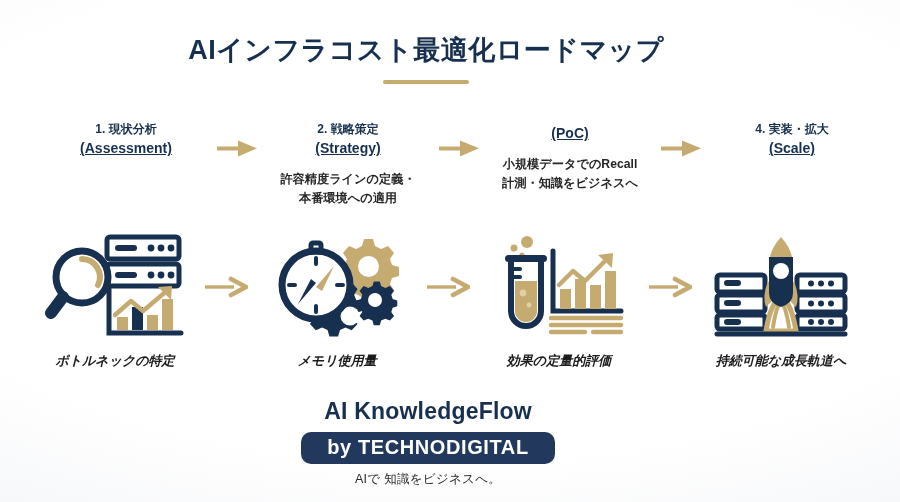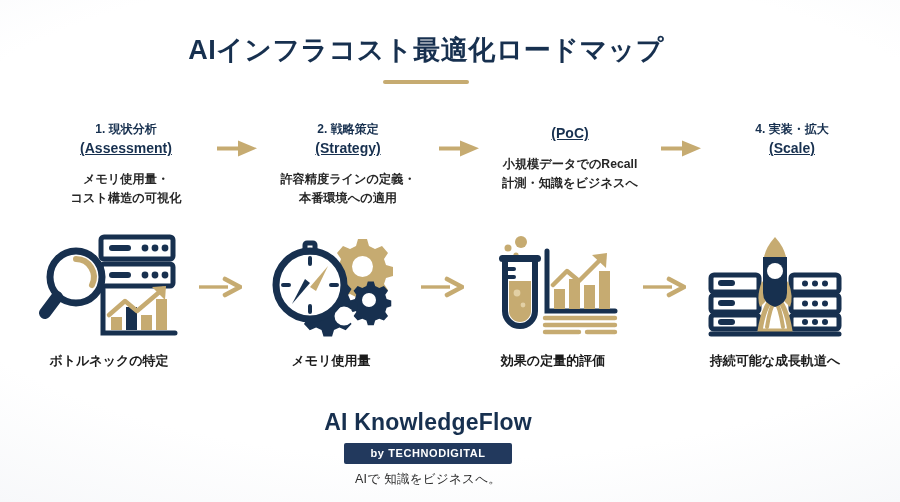--- a/index.html
+++ b/index.html
@@ -78,25 +78,26 @@
     flex: 0 0 auto;
     width: 46px;
     margin-top: 16px;
     display: flex;
     align-items: center;
     justify-content: center;
   }
 
   
   .icons-row {
-    position: absolute; top: 232px; left: 21px;
+    position: absolute; top: 232px; left: 27px;
     width: 824px;
     display: flex;
     align-items: flex-start;
     justify-content: space-between;
+    font-style: italic;
   }
   .icon-cell {
     width: 176px;
     flex: 0 0 auto;
     display: flex;
     flex-direction: column;
     align-items: center;
   }
   .icon-art {
     height: 108px;
@@ -129,25 +130,25 @@
     font-size: 23px;
     font-weight: bold;
     color: #17304f;
     letter-spacing: 0.2px;
   }
   .brand-band {
     display: inline-block;
     margin-top: 7px;
     background: #22395d;
     color: #ffffff;
-    font-size: 11px;
+    font-size: 20px;
     font-weight: bold;
     letter-spacing: 0.6px;
     padding: 4px 26px 5px;
-    border-radius: 2px;
+    border-radius: 10px;
   }
   .brand-tagline {
     font-size: 12.5px;
     color: #2b2b2b;
     margin-top: 7px;
     letter-spacing: 0.3px;
   }
 </style>
 </head>
 <body>
@@ -157,22 +158,20 @@
   <div class="title-wrap">
     <div class="title">AIインフラコスト最適化ロードマップ</div>
     <div class="title-rule"></div>
   </div>
 
   <div class="steps-row">
 
     <div class="step">
       <div class="step-title">1. 現状分析</div>
       <div class="step-sub">(Assessment)</div>
-      <div class="step-desc">メモリ使用量・
-コスト構造の可視化</div>
     </div>
 
     <div class="step-arrow">
       <svg width="42" height="20" viewBox="0 0 42 20">
         <path d="M1 10.5 H24" stroke="#c6ab71" stroke-width="4" stroke-linecap="butt" fill="none"></path>
         <path d="M22 2.5 L41 10.3 L22 18.5 Z" fill="#c6ab71"></path>
       </svg>
     </div>
 
     <div class="step">

